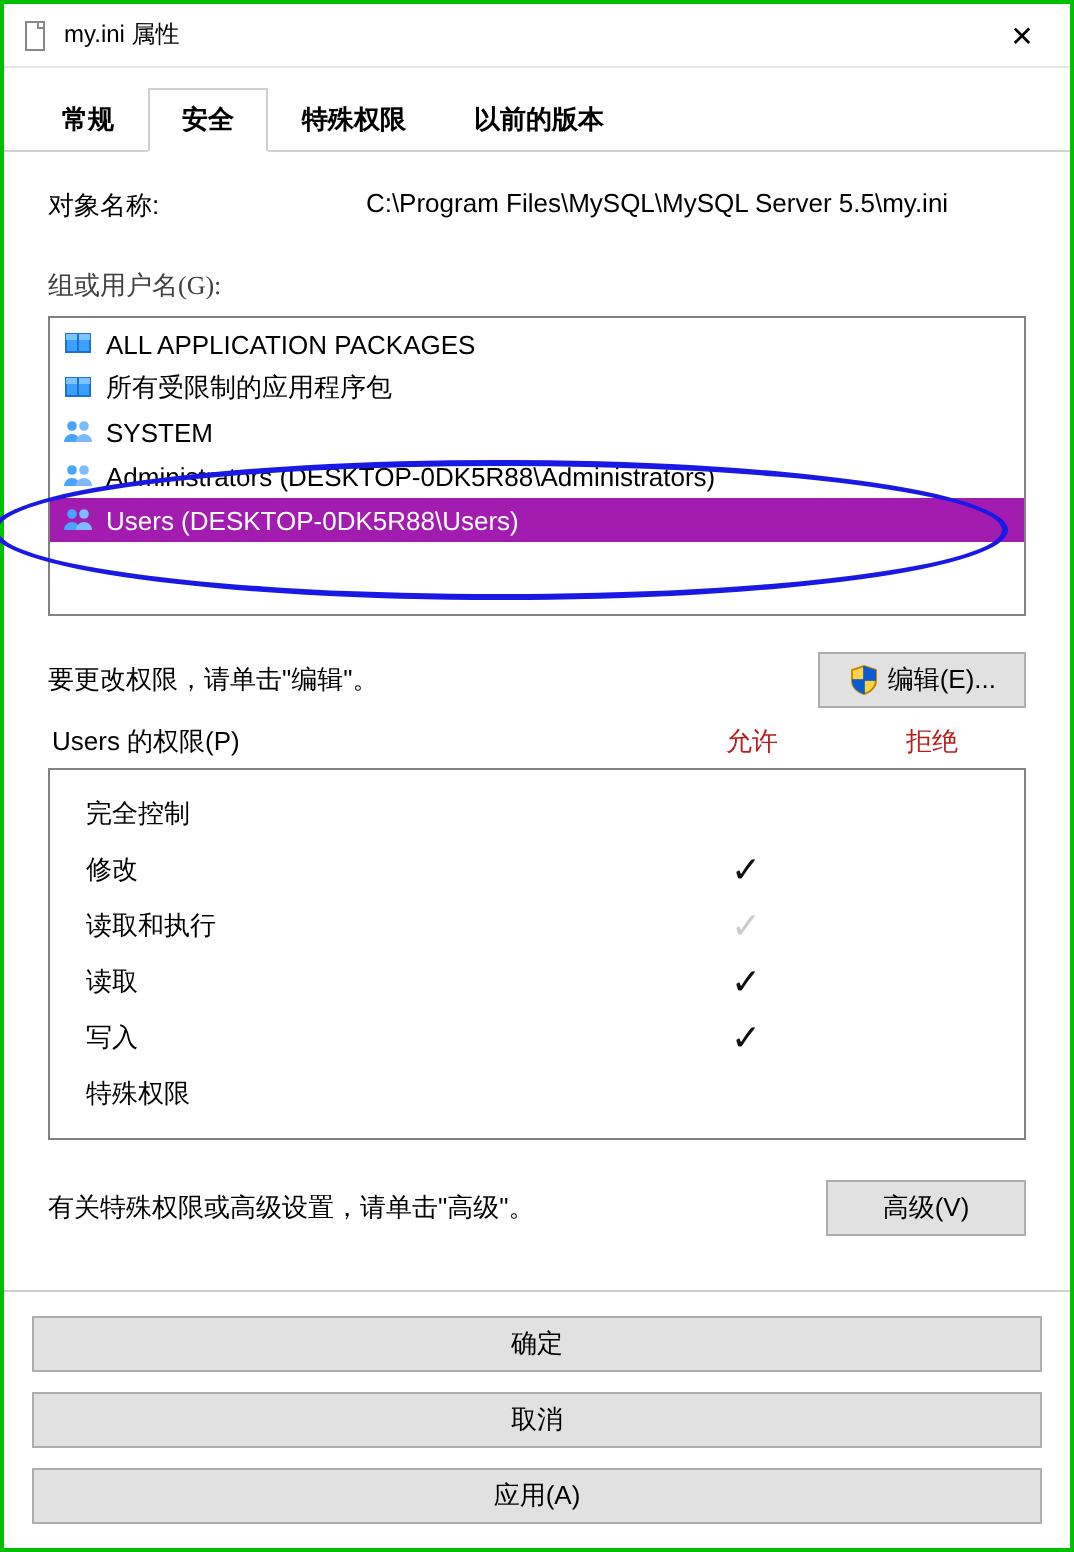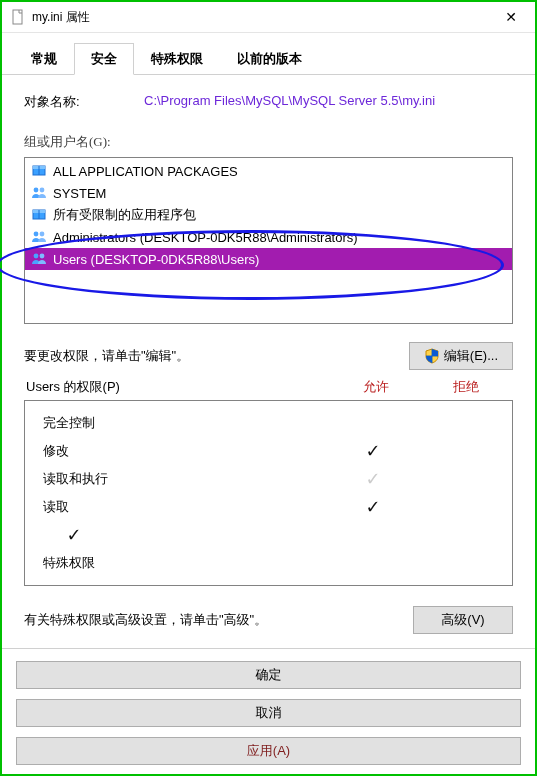--- a/index.html
+++ b/index.html
@@ -9,39 +9,39 @@
   .title-icon { width: 16px; height: 16px; margin-right: 6px; display:inline-block; }
   .title-text { flex: 1; font-size: 12px; color: #000; }
   .close-btn { width: 44px; height: 30px; display: flex; align-items: center; justify-content: center; cursor: pointer; }
   .close-x { font-size: 14px; color: #000; }
   .tabs { display: flex; padding: 10px 12px 0 12px; border-bottom: 1px solid #d0d0d0; position: relative; font-weight: bold; }
   .tab { padding: 6px 16px 6px 16px; border: 1px solid transparent; border-bottom: none; cursor: pointer; color:#000; position:relative; }
   .tab.active { border: 1px solid #d0d0d0; border-bottom: 1px solid #fff; background: #fff; margin-bottom: -1px; }
   .content { padding: 18px 22px 10px 22px; flex: 1; display:flex; flex-direction:column; }
   .row-label { display: flex; margin-bottom: 22px; }
   .lbl { width: 120px; color:#000; }
-  .val { flex: 1; color:#6d28d9; white-space: nowrap; overflow: hidden; }
+  .val { flex: 1; color:#000000; white-space: nowrap; overflow: hidden; text-align: center; }
   .section-lbl { margin-bottom: 6px; color:#404040;font-family:Liberation Serif, serif; }
-  .listbox { border: 1px solid #828282; height: 167px; padding: 2px 0; background:#fff; overflow:hidden; }
+  .listbox { border: 1px solid #828282; height: 150px; padding: 2px 0; background:#fff; overflow:hidden; }
   .list-item { display: flex; align-items: center; padding: 2px 6px; height: 22px; color:#000; gap:6px; }
   .list-item.selected { background: #a21caf; color: #fff; }
   .perm-header   { display:flex; margin:4px 2px 4px 2px; }
   .perm-header .ph-left { flex:1; color:#000; }
   .perm-header .ph-col { width: 90px; text-align:center; color:#b91c1c; }
   .perm-box { border: 1px solid #828282; padding: 8px 4px; }
   .perm-row { display:flex; align-items:center; height: 28px; }
   .perm-row .pr-name { flex:1; padding-left: 14px; color:#000; }
   .perm-row .pr-col { width: 90px; text-align:center; }
   .check { font-size: 18px; }
   .check.allow-on { color:#111; }
   .check.allow-off { color:#cccccc; }
   .hint-row { display:flex; align-items:center; margin: 18px 0 4px 0; gap:12px; }
   .hint-text { flex:1; color:#000; }
   .btn { min-width: 100px; height: 28px; border: 1px solid #adadad; background: #e1e1e1; display:inline-flex; align-items:center; justify-content:center; gap:4px; cursor:pointer; padding:0 14px; color:#000; }
-  .btn.disabled { color:#7f1d1d; cursor:default; }
+  .btn.disabled { color:#000000; cursor:default; }
   .footer { border-top: 1px solid #d0d0d0; padding: 12px 14px; display:flex; justify-content:flex-end; gap:10px;flex-direction:column; }
   .shield-icon { display:inline-block; width:16px; height:16px; }
   .annot { position:absolute; border:3px solid #1919e6; border-radius: 50% / 50%; pointer-events:none; }
 </style>
 </head>
 <body>
 
 <div class="window">
 
   <div class="titlebar">
@@ -77,34 +77,34 @@
         <div class="list-item">
           <span><svg width="16" height="16" viewBox="0 0 16 16">
               <rect x="2" y="4" width="12" height="9" fill="#3aa0ff" stroke="#1d6fd1"></rect>
               <rect x="2" y="4" width="12" height="3" fill="#7dc3ff"></rect>
               <line x1="8" y1="4" x2="8" y2="13" stroke="#1d6fd1"></line>
             </svg></span>
           <span>ALL APPLICATION PACKAGES</span>
         </div>
         <div class="list-item">
           <span><svg width="16" height="16" viewBox="0 0 16 16">
+              <rect x="2" y="4" width="12" height="9" fill="#3aa0ff" stroke="#1d6fd1"></rect>
+              <rect x="2" y="4" width="12" height="3" fill="#7dc3ff"></rect>
+              <line x1="8" y1="4" x2="8" y2="13" stroke="#1d6fd1"></line>
+            </svg></span>
+          <span>所有受限制的应用程序包</span>
+        </div>
+        <div class="list-item">
+          <span><svg width="16" height="16" viewBox="0 0 16 16">
               <circle cx="5" cy="6" r="2.4" fill="#4aa3ff"></circle>
               <circle cx="11" cy="6" r="2.4" fill="#7ebaff"></circle>
               <path d="M1 14c0-2.5 2-4 4-4s4 1.5 4 4" fill="#4aa3ff"></path>
               <path d="M7 14c0-2.5 2-4 4-4s4 1.5 4 4" fill="#7ebaff"></path>
             </svg></span>
           <span>SYSTEM</span>
-        </div>
-        <div class="list-item">
-          <span><svg width="16" height="16" viewBox="0 0 16 16">
-              <rect x="2" y="4" width="12" height="9" fill="#3aa0ff" stroke="#1d6fd1"></rect>
-              <rect x="2" y="4" width="12" height="3" fill="#7dc3ff"></rect>
-              <line x1="8" y1="4" x2="8" y2="13" stroke="#1d6fd1"></line>
-            </svg></span>
-          <span>所有受限制的应用程序包</span>
         </div>
         <div class="list-item">
           <span><svg width="16" height="16" viewBox="0 0 16 16">
               <circle cx="5" cy="6" r="2.4" fill="#4aa3ff"></circle>
               <circle cx="11" cy="6" r="2.4" fill="#7ebaff"></circle>
               <path d="M1 14c0-2.5 2-4 4-4s4 1.5 4 4" fill="#4aa3ff"></path>
               <path d="M7 14c0-2.5 2-4 4-4s4 1.5 4 4" fill="#7ebaff"></path>
             </svg></span>
           <span>Administrators (DESKTOP-0DK5R88\Administrators)</span>
         </div>
@@ -156,20 +156,21 @@
           <div class="pr-name">读取和执行</div>
           <div class="pr-col"><span class="check allow-off">✓</span></div>
           <div class="pr-col"></div>
         </div>
         <div class="perm-row">
           <div class="pr-name">读取</div>
           <div class="pr-col"><span class="check allow-on">✓</span></div>
           <div class="pr-col"></div>
         </div>
         <div class="perm-row">
+          <div class="pr-name">写入</div>
           <div class="pr-col"><span class="check allow-on">✓</span></div>
           <div class="pr-col"></div>
         </div>
         <div class="perm-row">
           <div class="pr-name">特殊权限</div>
           <div class="pr-col"></div>
           <div class="pr-col"></div>
         </div>
       </div>
 

